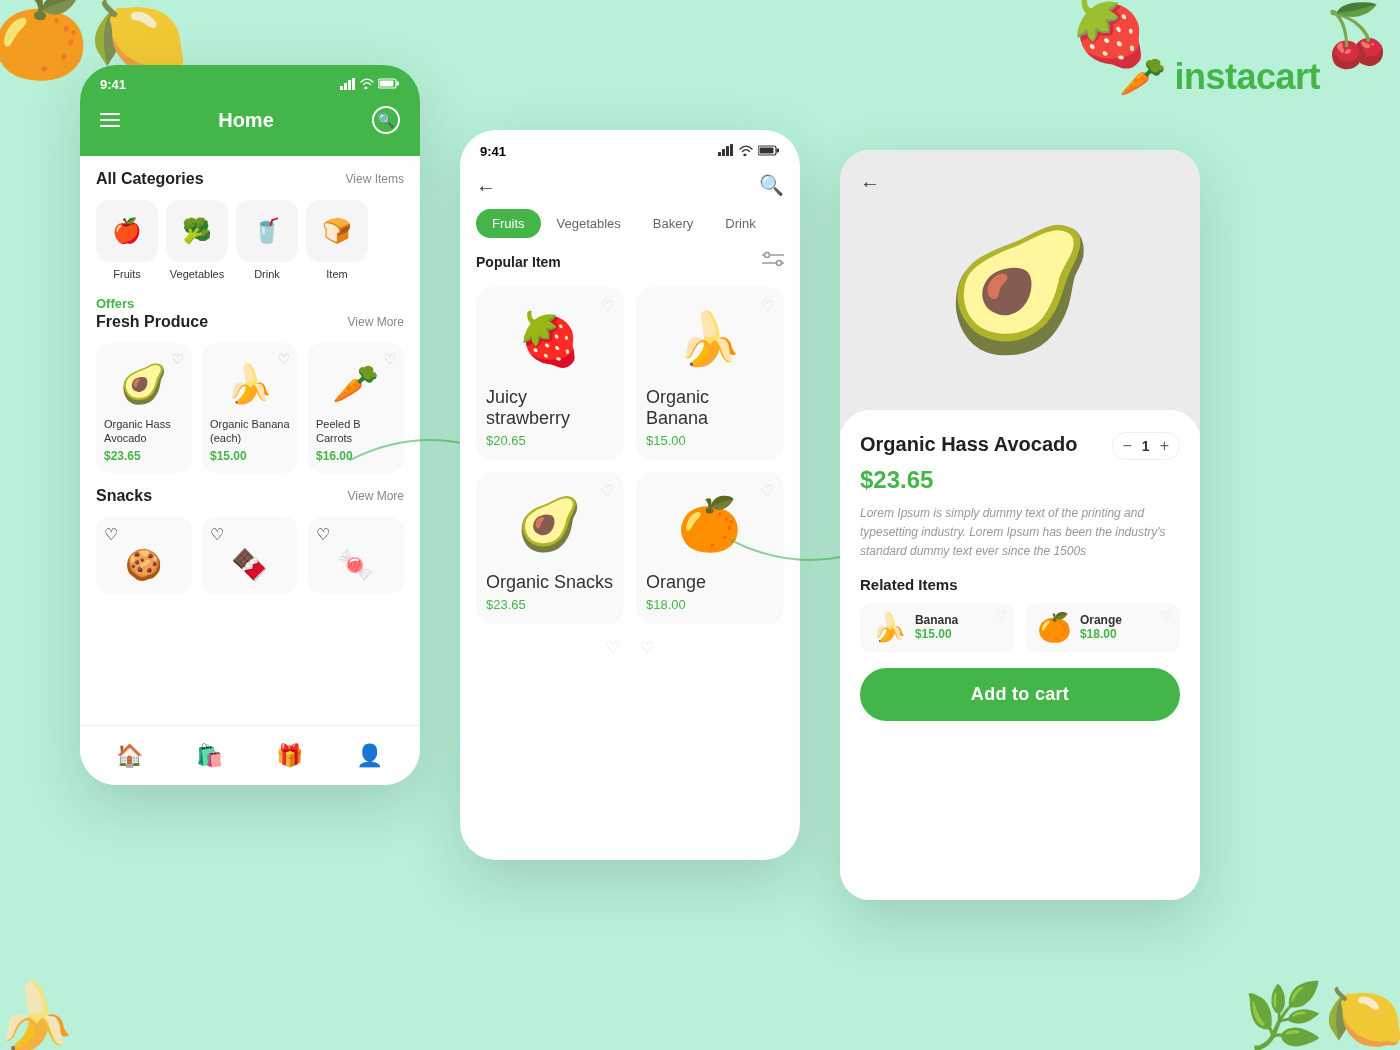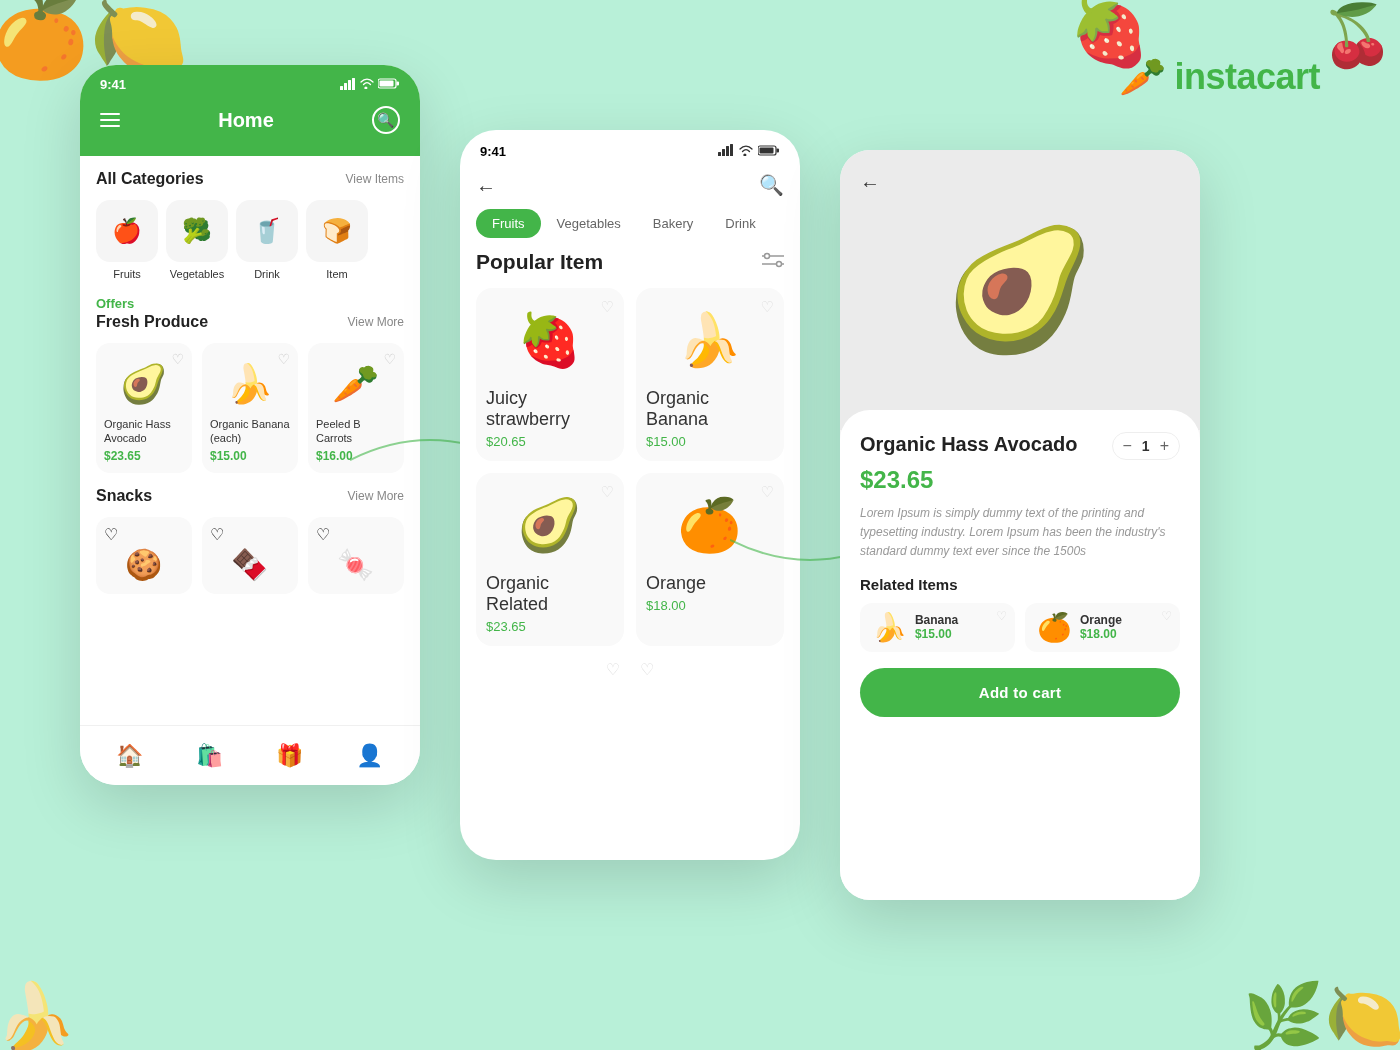--- a/index.html
+++ b/index.html
@@ -143,21 +143,21 @@
       font-weight: 500; color: #666; background: transparent; border: none;
       cursor: pointer; white-space: nowrap;
     }
     .tab-pill.active { background: #43b549; color: white; }
 
     .phone2-body { padding: 0 16px; }
     .popular-header {
       display: flex; justify-content: space-between; align-items: center;
       margin-bottom: 14px;
     }
-    .popular-title { font-size: 21px; font-weight: 700; color: #222; }
+    .popular-title { font-size: 14px; font-weight: 700; color: #222; }
     .filter-icon { font-size: 18px; color: #999; }
 
     .products-grid { display: grid; grid-template-columns: 1fr 1fr; gap: 12px; }
     .product-card2 {
       background: #f9f9f9; border-radius: 16px; padding: 12px 10px;
       position: relative;
     }
     .product-card2 .heart { position: absolute; top: 10px; right: 10px; color: #ddd; font-size: 15px; }
     .product-card2 .product-img2 { font-size: 52px; text-align: center; height: 80px; display: flex; align-items: center; justify-content: center; margin-bottom: 8px; }
     .product-card2 .prod-name { font-size: 18px; color: #333; font-weight: 500; margin-bottom: 4px; }
@@ -210,21 +210,21 @@
       flex: 1; position: relative;
     }
     .related-item .heart { position: absolute; top: 6px; right: 8px; color: #ddd; font-size: 12px; }
     .related-emoji { font-size: 28px; }
     .related-info .rel-name { font-size: 12px; font-weight: 600; color: #333; }
     .related-info .rel-price { font-size: 12px; color: #43b549; font-weight: 600; }
 
     .add-to-cart-btn {
       width: 100%; padding: 16px; background: #43b549;
       border: none; border-radius: 30px; color: white;
-      font-size: 15px; font-weight: 600; cursor: pointer;
+      font-size: 18px; font-weight: 600; cursor: pointer;
       letter-spacing: 0.3px;
     }
   </style>
 </head>
 <body>
 
 <span class="bg-fruit" style="top: -10px; left: -10px; font-size: 80px;">🍊🍋</span>
 <span class="bg-fruit" style="top: -5px; right: 250px; font-size: 65px;">🍓</span>
 <span class="bg-fruit" style="top: 0px; right: 5px; font-size: 60px;">🍒</span>
 <span class="bg-fruit" style="bottom: -5px; left: -5px; font-size: 65px;">🍌</span>
@@ -426,21 +426,21 @@
       </div>
       <div class="product-card2">
         <span class="heart">♡</span>
         <div class="product-img2">🍌</div>
         <div class="prod-name">Organic Banana</div>
         <div class="prod-price">$15.00</div>
       </div>
       <div class="product-card2">
         <span class="heart">♡</span>
         <div class="product-img2">🥑</div>
-        <div class="prod-name">Organic Related</div>
+        <div class="prod-name">Organic Snacks</div>
         <div class="prod-price">$23.65</div>
       </div>
       <div class="product-card2">
         <span class="heart">♡</span>
         <div class="product-img2">🍊</div>
         <div class="prod-name">Orange</div>
         <div class="prod-price">$18.00</div>
       </div>
     </div>
 

